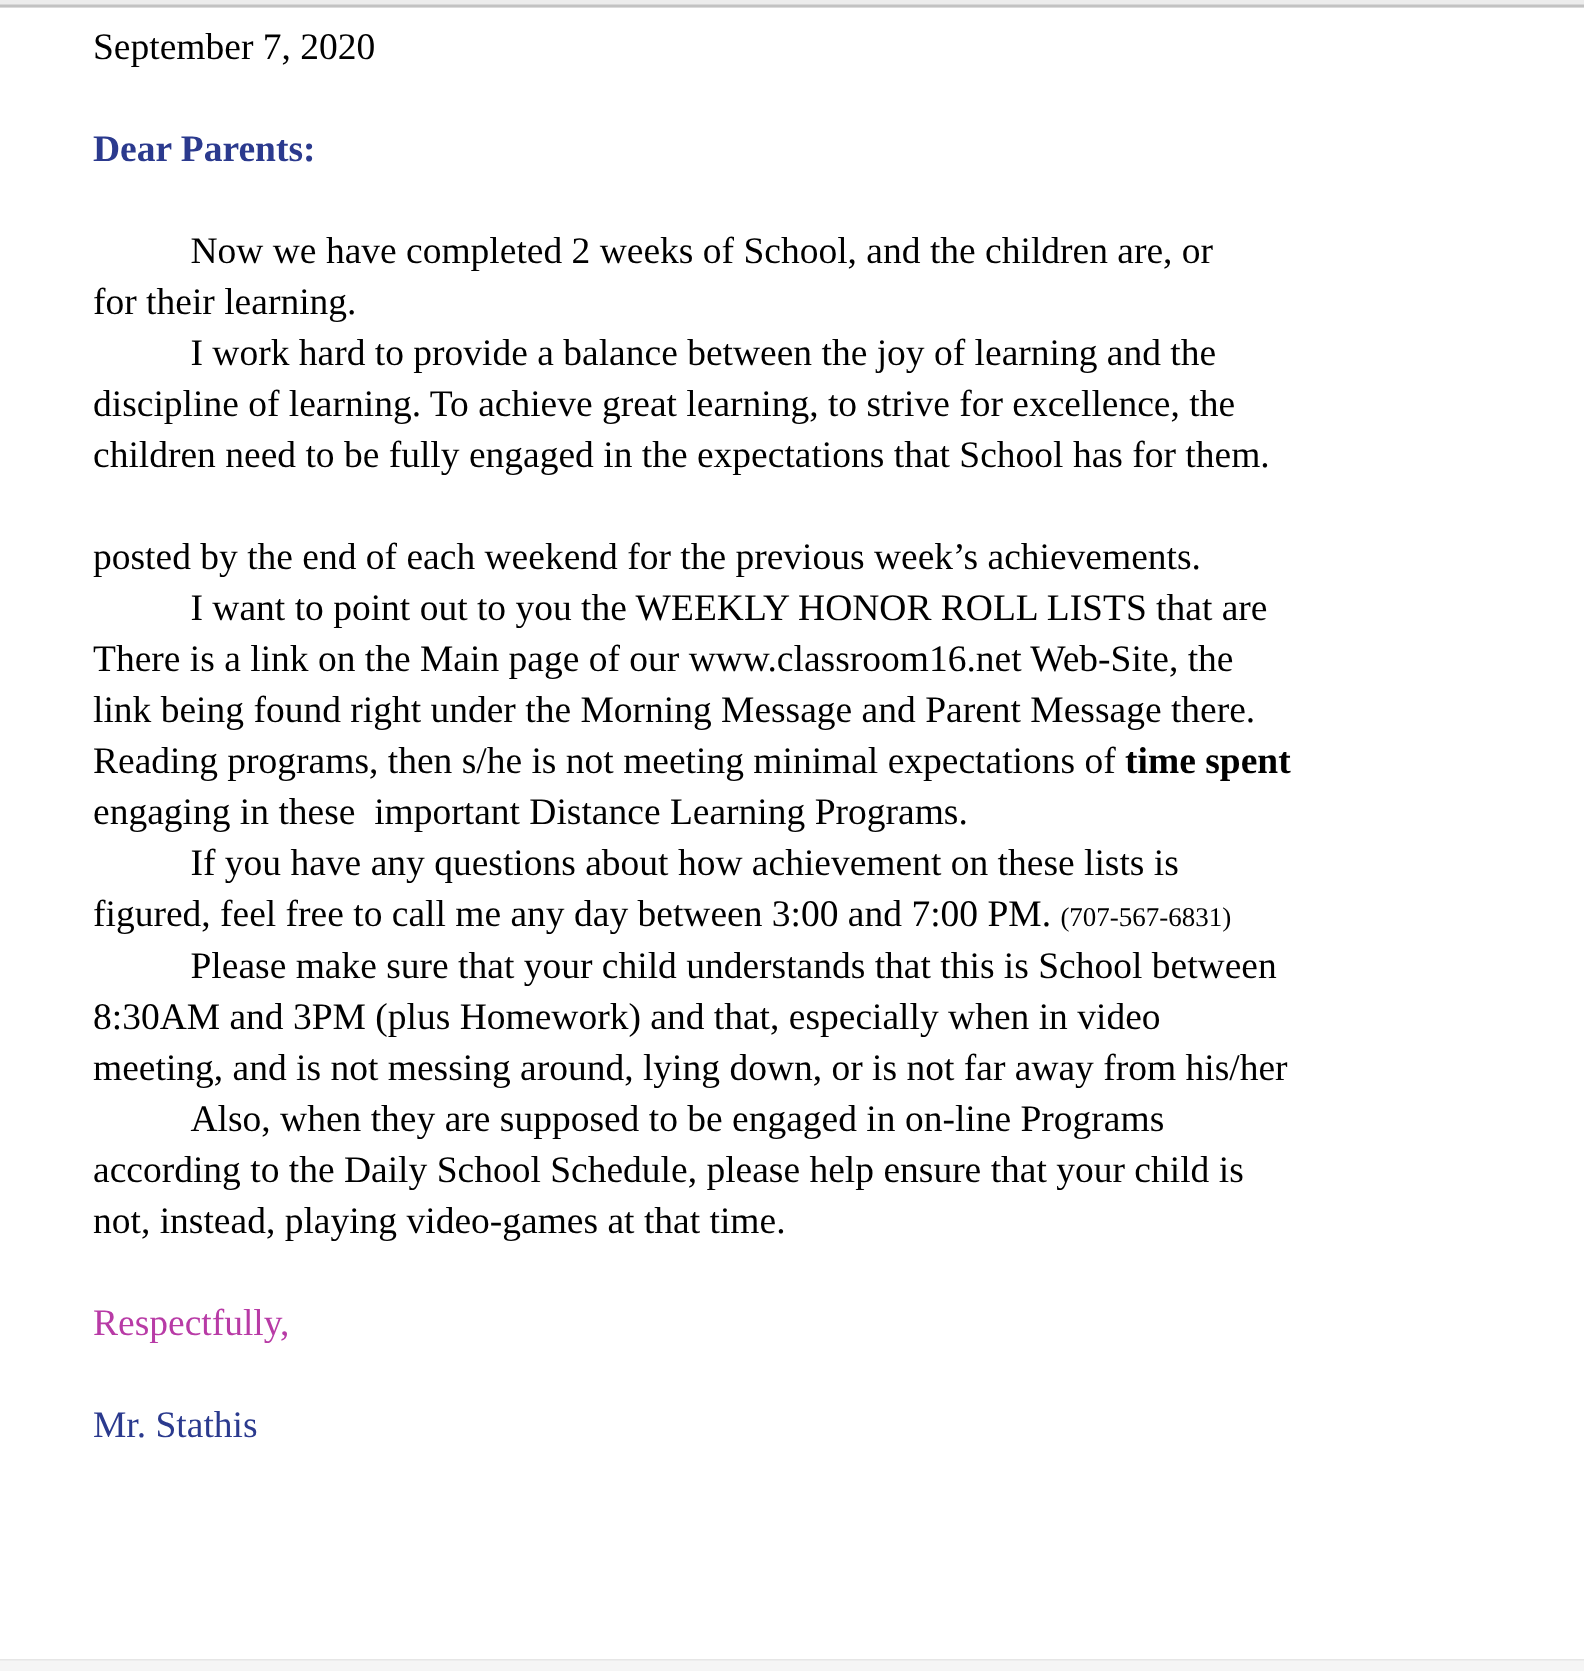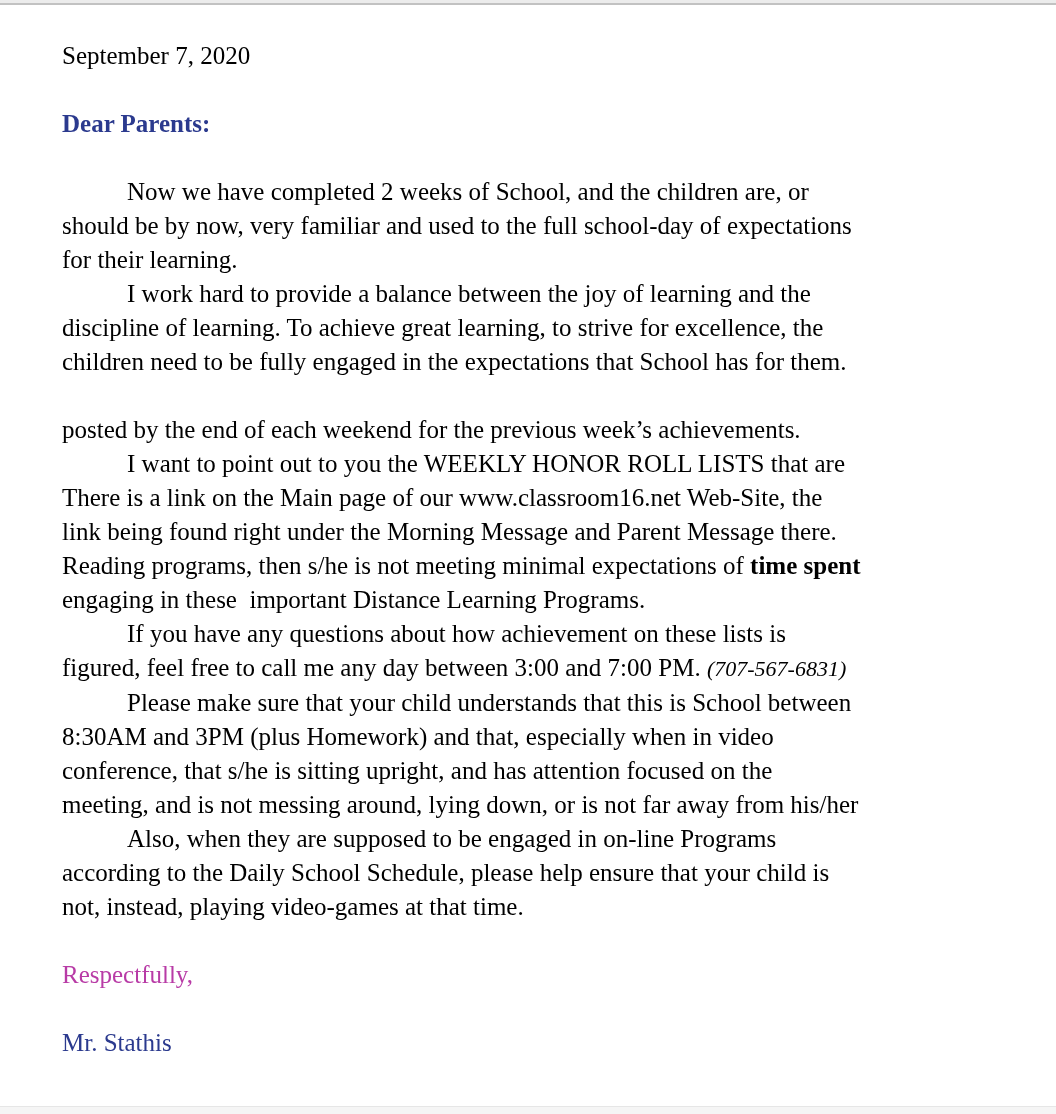--- a/index.html
+++ b/index.html
@@ -25,62 +25,59 @@
     bottom: 0; left: 0; right: 0;
     height: 8px;
     background: #f5f5f5;
     border-top: 1px solid #e6e6e6;
   }
   .letter {
     padding: 10px 48px 0 62px;
     font-size: 25px;
     line-height: 34px;
     color: var(--body-black, #000000);
-    margin-top: 24px;
   }
   .line { white-space: pre; }
   .blank { height: 34px; }
   .indent { text-indent: 65px; }
   .salutation { color: var(--navy, #2b3a8e); font-weight: bold; }
   .closing { color: var(--magenta, #b83ba6); }
   .signature { color: var(--navy, #2b3a8e); font-weight: normal; }
   .bold-underline { font-weight: bold; }
-  .small { font-size: 22px; font-style: italic; }
+  .small { font-size: 18px; }
 </style>
 </head>
 <body>
 
 <div class="screen">
   <div class="top-strip"></div>
 
   <div class="letter">
     <div class="line">September 7, 2020</div>
     <div class="blank"></div>
     <div class="line salutation">Dear Parents:</div>
     <div class="blank"></div>
 
     <div id="letter-body">
         <div class="line indent"><span>Now we have completed 2 weeks of School, and the children are, or</span></div>
-        <div class="line"><span>should be by now, very familiar and used to the full school-day of expectations</span></div>
         <div class="line"><span>for their learning.</span></div>
         <div class="line indent"><span>I work hard to provide a balance between the joy of learning and the</span></div>
         <div class="line"><span>discipline of learning. To achieve great learning, to strive for excellence, the</span></div>
         <div class="line"><span>children need to be fully engaged in the expectations that School has for them.</span></div>
         <div class="blank"></div>
         <div class="line"><span>posted by the end of each weekend for the previous week’s achievements.</span></div>
         <div class="line indent"><span>I want to point out to you the WEEKLY HONOR ROLL LISTS that are</span></div>
         <div class="line"><span>There is a link on the Main page of our www.classroom16.net Web-Site, the</span></div>
         <div class="line"><span>link being found right under the Morning Message and Parent Message there.</span></div>
         <div class="line"><span>Reading programs, then s/he is not meeting minimal expectations of </span><span class="bold-underline">time spent</span></div>
         <div class="line"><span>engaging in these  important Distance Learning Programs.</span></div>
         <div class="line indent"><span>If you have any questions about how achievement on these lists is</span></div>
         <div class="line"><span>figured, feel free to call me any day between 3:00 and 7:00 PM. </span><span class="small">(707-567-6831)</span></div>
         <div class="line indent"><span>Please make sure that your child understands that this is School between</span></div>
         <div class="line"><span>8:30AM and 3PM (plus Homework) and that, especially when in video</span></div>
-        <div class="line"><span>conference, that s/he is sitting upright, and has attention focused on the</span></div>
         <div class="line"><span>meeting, and is not messing around, lying down, or is not far away from his/her</span></div>
         <div class="line indent"><span>Also, when they are supposed to be engaged in on-line Programs</span></div>
         <div class="line"><span>according to the Daily School Schedule, please help ensure that your child is</span></div>
         <div class="line"><span>not, instead, playing video-games at that time.</span></div>
       </div>
 
     <div class="blank"></div>
     <div class="line closing">Respectfully,</div>
     <div class="blank"></div>
     <div class="line signature">Mr. Stathis</div>

